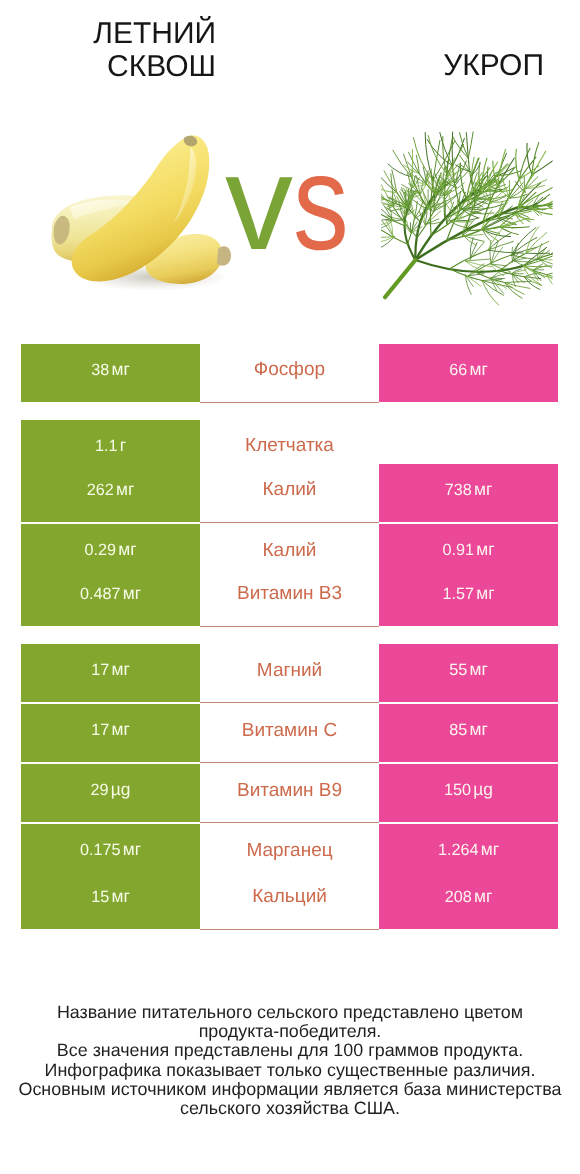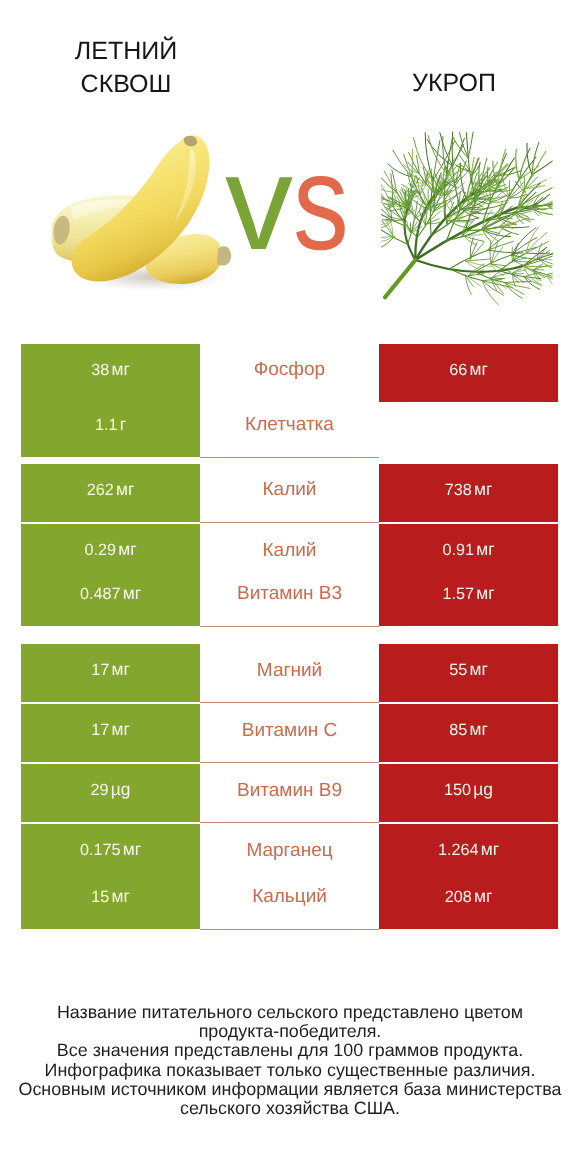--- a/index.html
+++ b/index.html
@@ -1,38 +1,38 @@
 <!DOCTYPE html>
 <html><head>
 <meta charset="utf-8">
 <style>
   html,body{margin:0;padding:0;background:#fff;}
   body{width:580px;height:1174px;font-family:"Liberation Sans",sans-serif;-webkit-font-smoothing:antialiased;text-rendering:geometricPrecision;}
   .page{position:relative;width:580px;height:1174px;overflow:hidden;background:#fff;}
 
-  .title{position:absolute;text-align:center;font-size:25px;line-height:32.5px;color:#161616;font-weight:400;margin-top:17px;}
+  .title{position:absolute;text-align:right;font-size:30px;line-height:32.5px;color:#161616;font-weight:400;}
   .title.left{left:36px;top:18px;width:180px;}
   .title.right{left:364px;top:50px;width:180px;}
 
   .vs{position:absolute;left:225px;top:122px;width:160px;text-align:left;
       font-size:136px;line-height:160px;font-weight:400;white-space:nowrap;}
   .vs .v{color:#7ba436;}
   .vs .s{color:#e2694a;display:inline-block;transform:scaleX(0.82);transform-origin:left center;}
 
   .art-squash{position:absolute;left:50px;top:131px;}
   .art-dill{position:absolute;left:381px;top:129px;transform:scale(0.98);transform-origin:4px 131px;}
 
   .table{position:absolute;left:21px;top:344px;width:537px;height:598px;}
   .row{position:absolute;left:0;width:540px;height:59.8px;}
   .cell{position:absolute;top:0;width:179px;height:57.5px;
         display:flex;align-items:center;justify-content:center;box-sizing:border-box;}
   .c-left{left:0;background:#83a62e;color:#f7fce8;}
   .c-mid{left:179px;background:#fff;color:#cd6a4c;font-size:19px;height:58.8px;
          border-bottom:1px solid #bf8878;}
-  .c-right{left:358px;background:#b91c1c;color:#fdf4ee;}
+  .c-right{left:358px;background:#ec4899;color:#fdf4ee;}
   .txt{display:block;line-height:1;position:relative;top:-3px;}
   .val{font-size:16.2px;white-space:nowrap;}
   .val .u{font-size:17.4px;margin-left:-2.2px;}
 
   .footer{position:absolute;left:0;top:1003px;width:580px;text-align:center;
           font-size:17.9px;line-height:19.2px;color:#1f1f1f;}
 </style>
 </head>
 <body>
 
@@ -122,21 +122,21 @@
         <div class="cell c-left">
           <span class="txt val">38 <span class="u">мг</span></span>
         </div>
         <div class="cell c-mid">
           <span class="txt">Фосфор</span>
         </div>
         <div class="cell c-right">
           <span class="txt val">66 <span class="u">мг</span></span>
         </div>
       </div>
-      <div class="row" style="top: 55px;">
+      <div class="row" style="top: 76px;">
         <div class="cell c-left">
           <span class="txt val">1.1 <span class="u">г</span></span>
         </div>
         <div class="cell c-mid">
           <span class="txt">Клетчатка</span>
         </div>
       </div>
       <div class="row" style="top: 120.1px;">
         <div class="cell c-left">
           <span class="txt val">262 <span class="u">мг</span></span>

